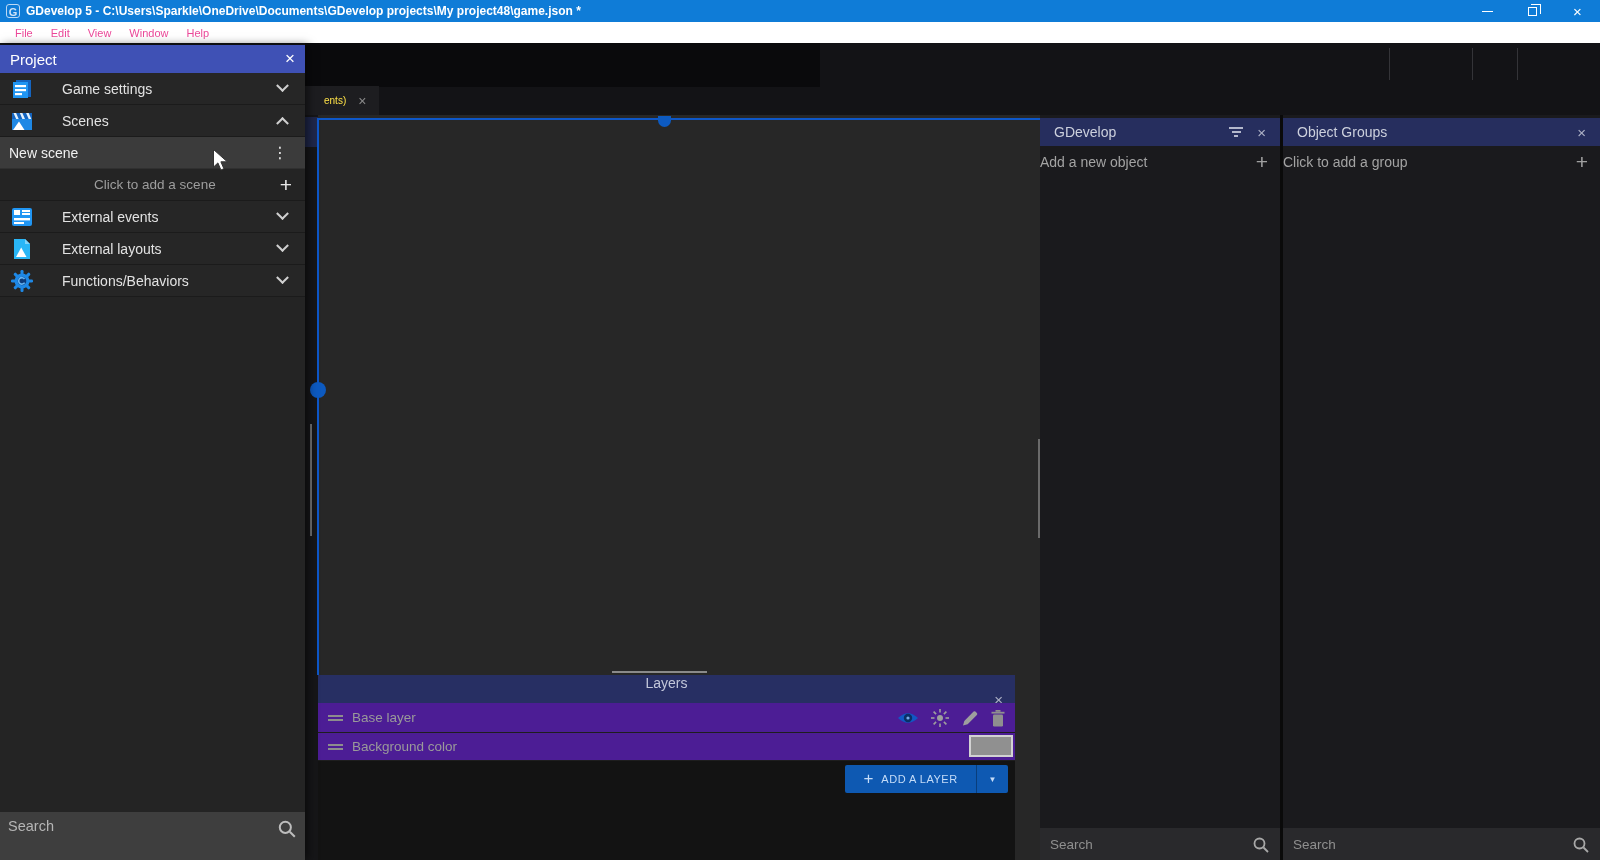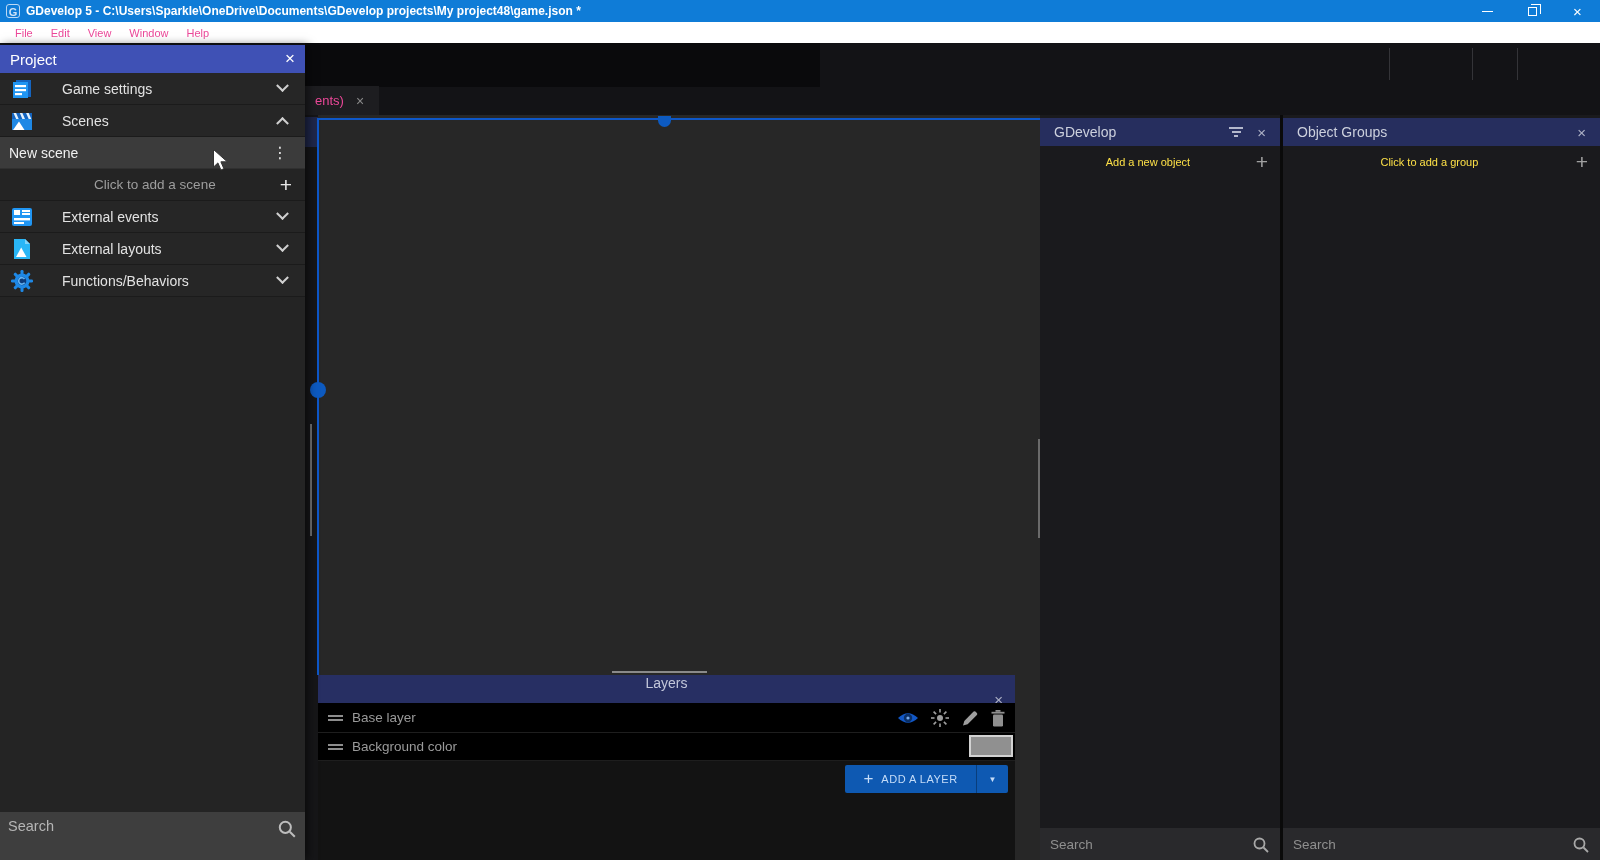--- a/index.html
+++ b/index.html
@@ -26,21 +26,21 @@
   .menubar { left:0; top:22px; width:1600px; height:21px; background:#ffffff; display:flex;
     align-items:center; padding-left:6px; }
   .menu-item { font-size:11px; color:#ec4899; padding:2px 9px; }
 
   
   .top-bg { left:0; top:43px; width:1600px; height:72px; background:#131316; }
   .events-dark { left:305px; top:43px; width:515px; height:44px; background:#0a0a0c; }
   .tb-sep { top:48px; width:1px; height:32px; background:#343438; }
   .tab { left:305px; top:86px; width:74px; height:29px; background:#1d1d20; display:flex;
     align-items:center; }
-  .tab-label { font-size:13px; color:#ec4899; margin-left:10px; }
+  .tab-label { font-size:10px; color:#fde047; margin-left:19px; }
   .tab-close { font-size:14px; color:#8a8a8a; margin-left:12px; }
   .tab-corner { left:305px; top:117px; width:13px; height:30px; background:#1f274b; }
 
   
   .canvas-strip { left:305px; top:115px; width:13px; height:745px; background:#161618; }
   .canvas { left:318px; top:115px; width:722px; height:745px; background:#272727; }
   .canvas-top-border { left:318px; top:118px; width:722px; height:2px; background:#0e57c8; }
   .canvas-left-border { left:317px; top:118px; width:2px; height:557px; background:#0e57c8; }
   .handle-top { left:658px; top:116px; width:13px; height:11px; border-radius:0 0 7px 7px; background:#0d5ac0; }
   .handle-left { left:310px; top:382px; width:16px; height:16px; border-radius:50%; background:#0d5ac0; }
@@ -48,21 +48,21 @@
   .vscroll-right { left:1038px; top:439px; width:2px; height:99px; background:#6a6a6a; }
   .vscroll-obj   { left:1277px; top:455px; width:2px; height:72px; background:#5a5a5a; }
   .hscroll { left:612px; top:671px; width:95px; height:2px; background:#8a8a8a; }
 
   
   .layers { left:318px; top:675px; width:697px; height:185px; background:#131313; }
   .layers-hdr { position:absolute; left:0; top:0; width:697px; height:28px; background:#272f63;
     display:flex; align-items:center; padding:0 12px;flex-direction:column; }
   .layers-title { font-size:14px; color:#c3c7da; }
   .panel-x { margin-left:auto; font-size:15px; color:#aeb2c6; }
-  .layer-row { position:absolute; left:0; width:697px; background:#000000; display:flex;
+  .layer-row { position:absolute; left:0; width:697px; background:#4c1d95; display:flex;
     align-items:center; border-bottom:1px solid #1e1e1e; }
   .layer-row1 { top:28px; height:30px; }
   .layer-row2 { top:58px; height:28px; }
   .drag-handle { width:15px; margin:0 9px 0 10px; }
   .drag-handle i { display:block; height:2px; background:#8d8d8d; margin:2px 0; }
   .layer-label { font-size:13.5px; color:#9a9a9a; }
   .layer-icons { position:absolute; right:9px; top:0; height:30px; display:flex; align-items:center; gap:11px; }
   .color-swatch { position:absolute; right:2px; top:60px; width:44px; height:22px;
     background:#909090; border:2px solid #d2d2d2; }
   .add-layer-btn { position:absolute; left:527px; top:90px; width:163px; height:28px; display:flex;
@@ -78,21 +78,21 @@
   .groups-panel  { left:1283px; top:115px; width:317px; height:745px; background:#1a1a1d; }
   .panel-divider { left:1280px; top:115px; width:3px; height:745px; background:#0a0a0a; }
   .rp-hdr { position:absolute; left:0; top:3px; width:100%; height:28px; background:#262e5e;
     display:flex; align-items:center; padding:0 14px; }
   .rp-title { font-size:14px; color:#ccd0dd; }
   .rp-x { font-size:15px; color:#aeb2c6; margin-left:14px; }
   .filter-icon { margin-left:auto; width:14px; display:flex; flex-direction:column; align-items:center; gap:2px; }
   .filter-icon i { display:block; height:2px; background:#b4b8cc; }
   .filter-icon i:nth-child(1){width:14px;} .filter-icon i:nth-child(2){width:9px;} .filter-icon i:nth-child(3){width:4px;}
   .rp-addrow { position:absolute; left:0; top:31px; width:100%; height:32px; display:flex; align-items:center; }
-  .rp-addlabel { flex:1; text-align:center; font-size:11px; color:#fde047; }
+  .rp-addlabel { flex:1; font-size:14px; color:#a3a3a3; }
   .rp-plus { font-size:21px; color:#a0a0a0; margin-right:12px; font-weight:normal; }
   .rp-search { position:absolute; left:0; top:713px; width:100%; height:32px; background:#29292c;
     display:flex; align-items:center; padding:0 10px; }
   .rp-search input { flex:1; background:transparent; border:none; outline:none; font-size:13.5px; color:#ddd; }
   .rp-search input::placeholder { color:#8f8f8f; }
 
   
   .project-panel { left:0; top:45px; width:305px; height:815px; background:#242424; z-index:50;
     box-shadow:3px 0 9px rgba(0,0,0,0.55); }
   .proj-hdr { position:absolute; left:0; top:0; width:305px; height:28px; background:#3f51b5;

